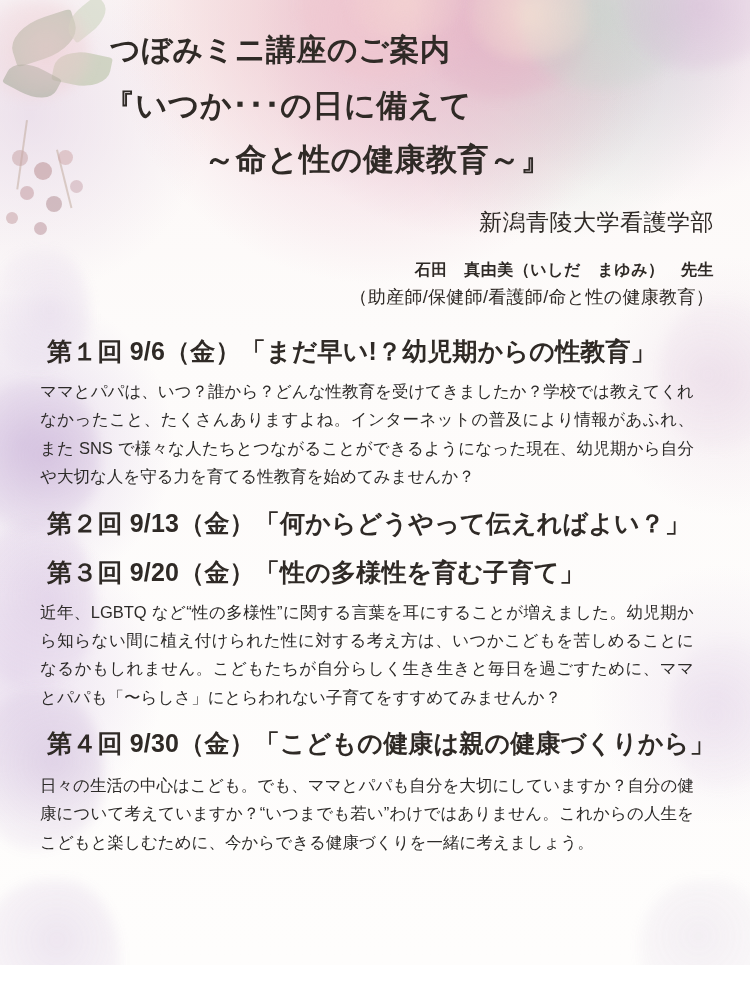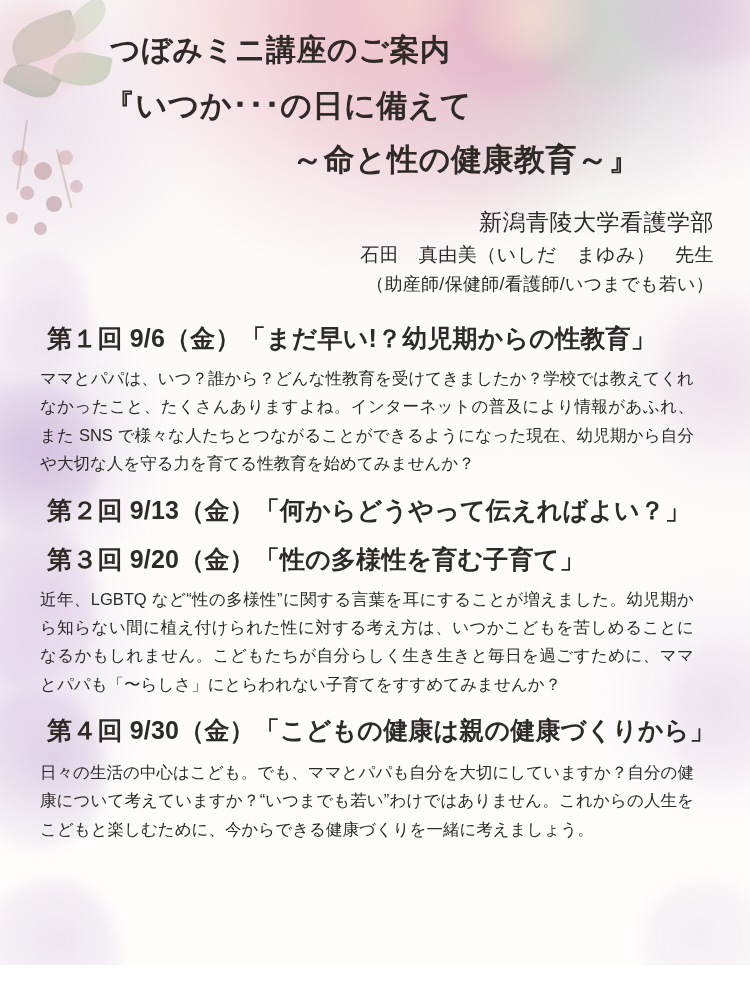--- a/index.html
+++ b/index.html
@@ -99,37 +99,37 @@
     margin-top: 14px;
     letter-spacing: 0.5px;
   }
   .title-sub2 {
     font-size: 31px;
     font-weight: bold;
     color: #2f2a26;
     margin-left: 182px;
     margin-top: 12px;
     letter-spacing: 0.5px;
-    text-align: center;
   }
 
   .presenter {
     margin-top: 26px;
     text-align: right;
     padding-right: 14px;
     color: #2f2a26;
   }
   .presenter .affil {
     font-size: 23px;
     letter-spacing: 0.5px;
   }
   .presenter .name {
-    font-size: 19px;
-    margin-top: 4px;
-    letter-spacing: 0.5px;
+    font-size: 16px;
+    margin-top: 22px;
+    letter-spacing: 0.5px;
+    font-weight: bold;
   }
   .presenter .quals {
     font-size: 18px;
     margin-top: 4px;
     letter-spacing: 0.3px;
   }
 
   .sessions {
     margin-top: 26px;
   }
@@ -204,21 +204,21 @@
 
     <div class="head-block">
       <div class="title-main">つぼみミニ講座のご案内</div>
       <div class="title-sub1">『いつか･･･の日に備えて</div>
       <div class="title-sub2">～命と性の健康教育～』</div>
     </div>
 
     <div class="presenter">
       <div class="affil">新潟青陵大学看護学部</div>
       <div class="name">石田　真由美（いしだ　まゆみ）　先生</div>
-      <div class="quals">（助産師/保健師/看護師/いつまでも若い）</div>
+      <div class="quals">（助産師/保健師/看護師/命と性の健康教育）</div>
     </div>
 
     <div class="sessions">
 
       <div class="session s1">
         <div class="session-heading">第１回  9/6（金）「まだ早い!？幼児期からの性教育」</div>
         <div class="session-body">ママとパパは、いつ？誰から？どんな性教育を受けてきましたか？学校では教えてくれなかったこと、たくさんありますよね。インターネットの普及により情報があふれ、また  SNS  で様々な人たちとつながることができるようになった現在、幼児期から自分や大切な人を守る力を育てる性教育を始めてみませんか？</div>
       </div>
 
       <div class="session s2">

